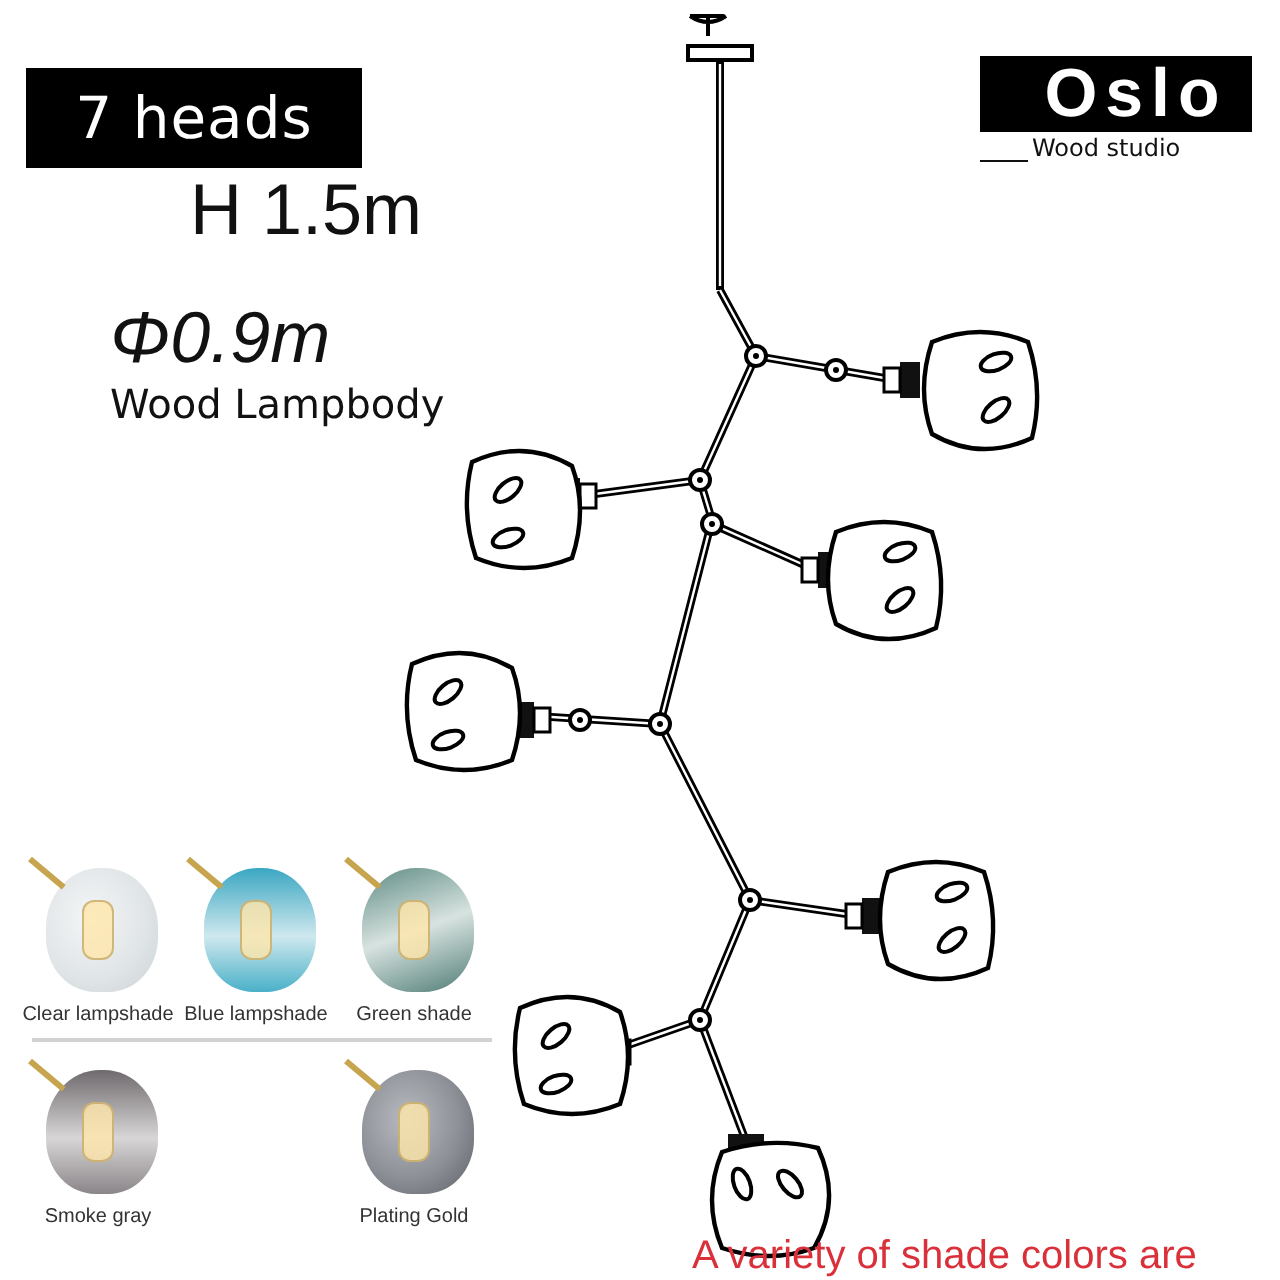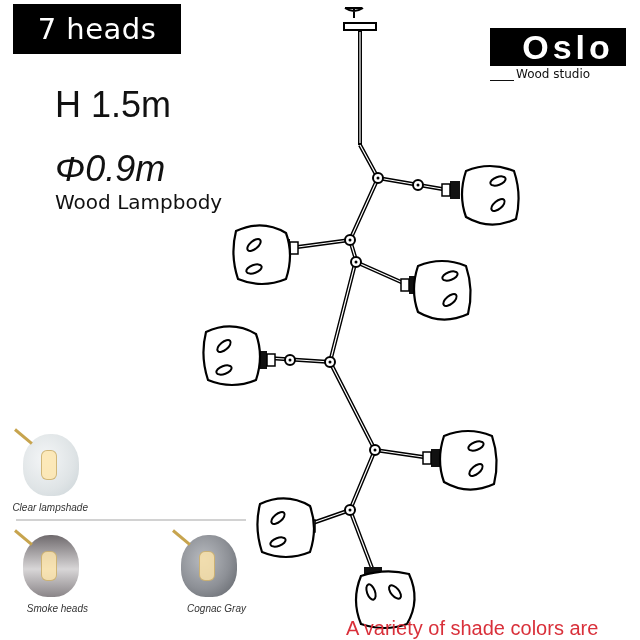--- a/index.html
+++ b/index.html
@@ -1,36 +1,36 @@
 <!DOCTYPE html>
 <html><head>
 <meta charset="utf-8">
 <style>
   html, body { margin:0; padding:0; background:#ffffff; }
   body { width:640px; height:640px; position:relative; overflow:hidden;
          font-family:"DejaVu Sans","Liberation Sans",sans-serif; color:#111; }
-  .badge { position:absolute; left:13px; top:4px; width:168px; height:50px;
+  .badge { position:absolute; left:13px; top:34px; width:168px; height:50px;
            background:#000; color:#fff; font-size:29px; line-height:50px;
            text-align:center; letter-spacing:0.5px; }
   .spec { position:absolute; left:55px; font-family:"Liberation Sans",sans-serif;
           font-size:36px; color:#111; }
-  .spec.h { top:84px; }
+  .spec.h { top:84px;margin-left:40px; }
   .spec.d { top:148px;font-style:italic; }
   .body-label { position:absolute; left:55px; top:190px; font-size:20px; color:#111; }
   .logo { position:absolute; left:490px; top:28px; width:116px; height:38px;
           background:#000; color:#fff; font-family:"Liberation Sans",sans-serif;
           font-weight:bold; font-size:34px; line-height:38px; text-align:center;
           letter-spacing:4px;padding-left:20px; }
   .logo-sub { position:absolute; left:490px; top:67px; font-size:12px; color:#111;
               display:flex; align-items:flex-end; }
   .logo-sub .rule { width:24px; height:1px; background:#111; margin-right:2px; }
   .drawing { position:absolute; left:0; top:0; width:640px; height:640px; }
   .swatches { position:absolute; left:10px; top:428px; width:236px; }
   .sw-row { display:flex; justify-content:space-between; }
-  .sw { width:78px; text-align:right;font-style:italic; }
+  .sw { width:78px; text-align:center; }
   .sw .shade { width:64px; height:70px; margin:0 auto; position:relative; }
   .sw .shade .glass { position:absolute; left:6px; top:6px; width:56px; height:62px;
                       border-radius:48% 48% 44% 44%; }
   .sw .shade .rod { position:absolute; left:-2px; top:0px; width:22px; height:3px;
                     background:#c7a44e; transform:rotate(40deg); transform-origin:left; }
   .sw .shade .bulb { position:absolute; left:24px; top:22px; width:14px; height:28px;
                      border-radius:6px; background:rgba(255,230,170,0.8);
                      border:1px solid rgba(180,150,80,0.6); }
   .sw .cap { font-size:10px; color:#333; margin-top:4px; white-space:nowrap;
              font-family:"Liberation Sans",sans-serif; }
@@ -146,35 +146,51 @@
 <div class="swatches">
   <div class="sw-row">
     <div class="sw">
       <div class="shade">
         <div class="glass" style="background:radial-gradient(ellipse at 40% 40%, #f4f6f7, #dfe4e6 60%, #c9d2d6);"></div>
         <div class="bulb"></div>
         <div class="rod"></div>
       </div>
       <div class="cap">Clear lampshade</div>
     </div>
+    <div class="sw">
+      <div class="shade">
+        <div class="glass" style="background:linear-gradient(180deg, #3aa7c2 0%, #cfe8ee 55%, #49b0c8 100%);"></div>
+        <div class="bulb"></div>
+        <div class="rod"></div>
+      </div>
+      <div class="cap">Blue lampshade</div>
+    </div>
+    <div class="sw">
+      <div class="shade">
+        <div class="glass" style="background:linear-gradient(160deg, #5f8c85 0%, #d8e3e0 50%, #4f7c76 100%);"></div>
+        <div class="bulb"></div>
+        <div class="rod"></div>
+      </div>
+      <div class="cap">Green shade</div>
+    </div>
   </div>
   <div class="sw-divider"></div>
   <div class="sw-row">
     <div class="sw">
       <div class="shade">
         <div class="glass" style="background:linear-gradient(180deg, #6f6a6d 0%, #d8d6d7 55%, #8a8588 100%);"></div>
         <div class="bulb"></div>
         <div class="rod"></div>
       </div>
-      <div class="cap">Smoke heads</div>
+      <div class="cap">Smoke gray</div>
     </div>
     <div class="sw">
       <div class="shade">
         <div class="glass" style="background:radial-gradient(ellipse at 40% 40%, #b8bbc0, #8d9096 55%, #5c6066);"></div>
         <div class="bulb"></div>
         <div class="rod"></div>
       </div>
-      <div class="cap">Cognac Gray</div>
+      <div class="cap">Plating Gold</div>
     </div>
   </div>
 </div>
 
 <div class="note">A variety of shade colors are available</div>
 
 </body></html>

